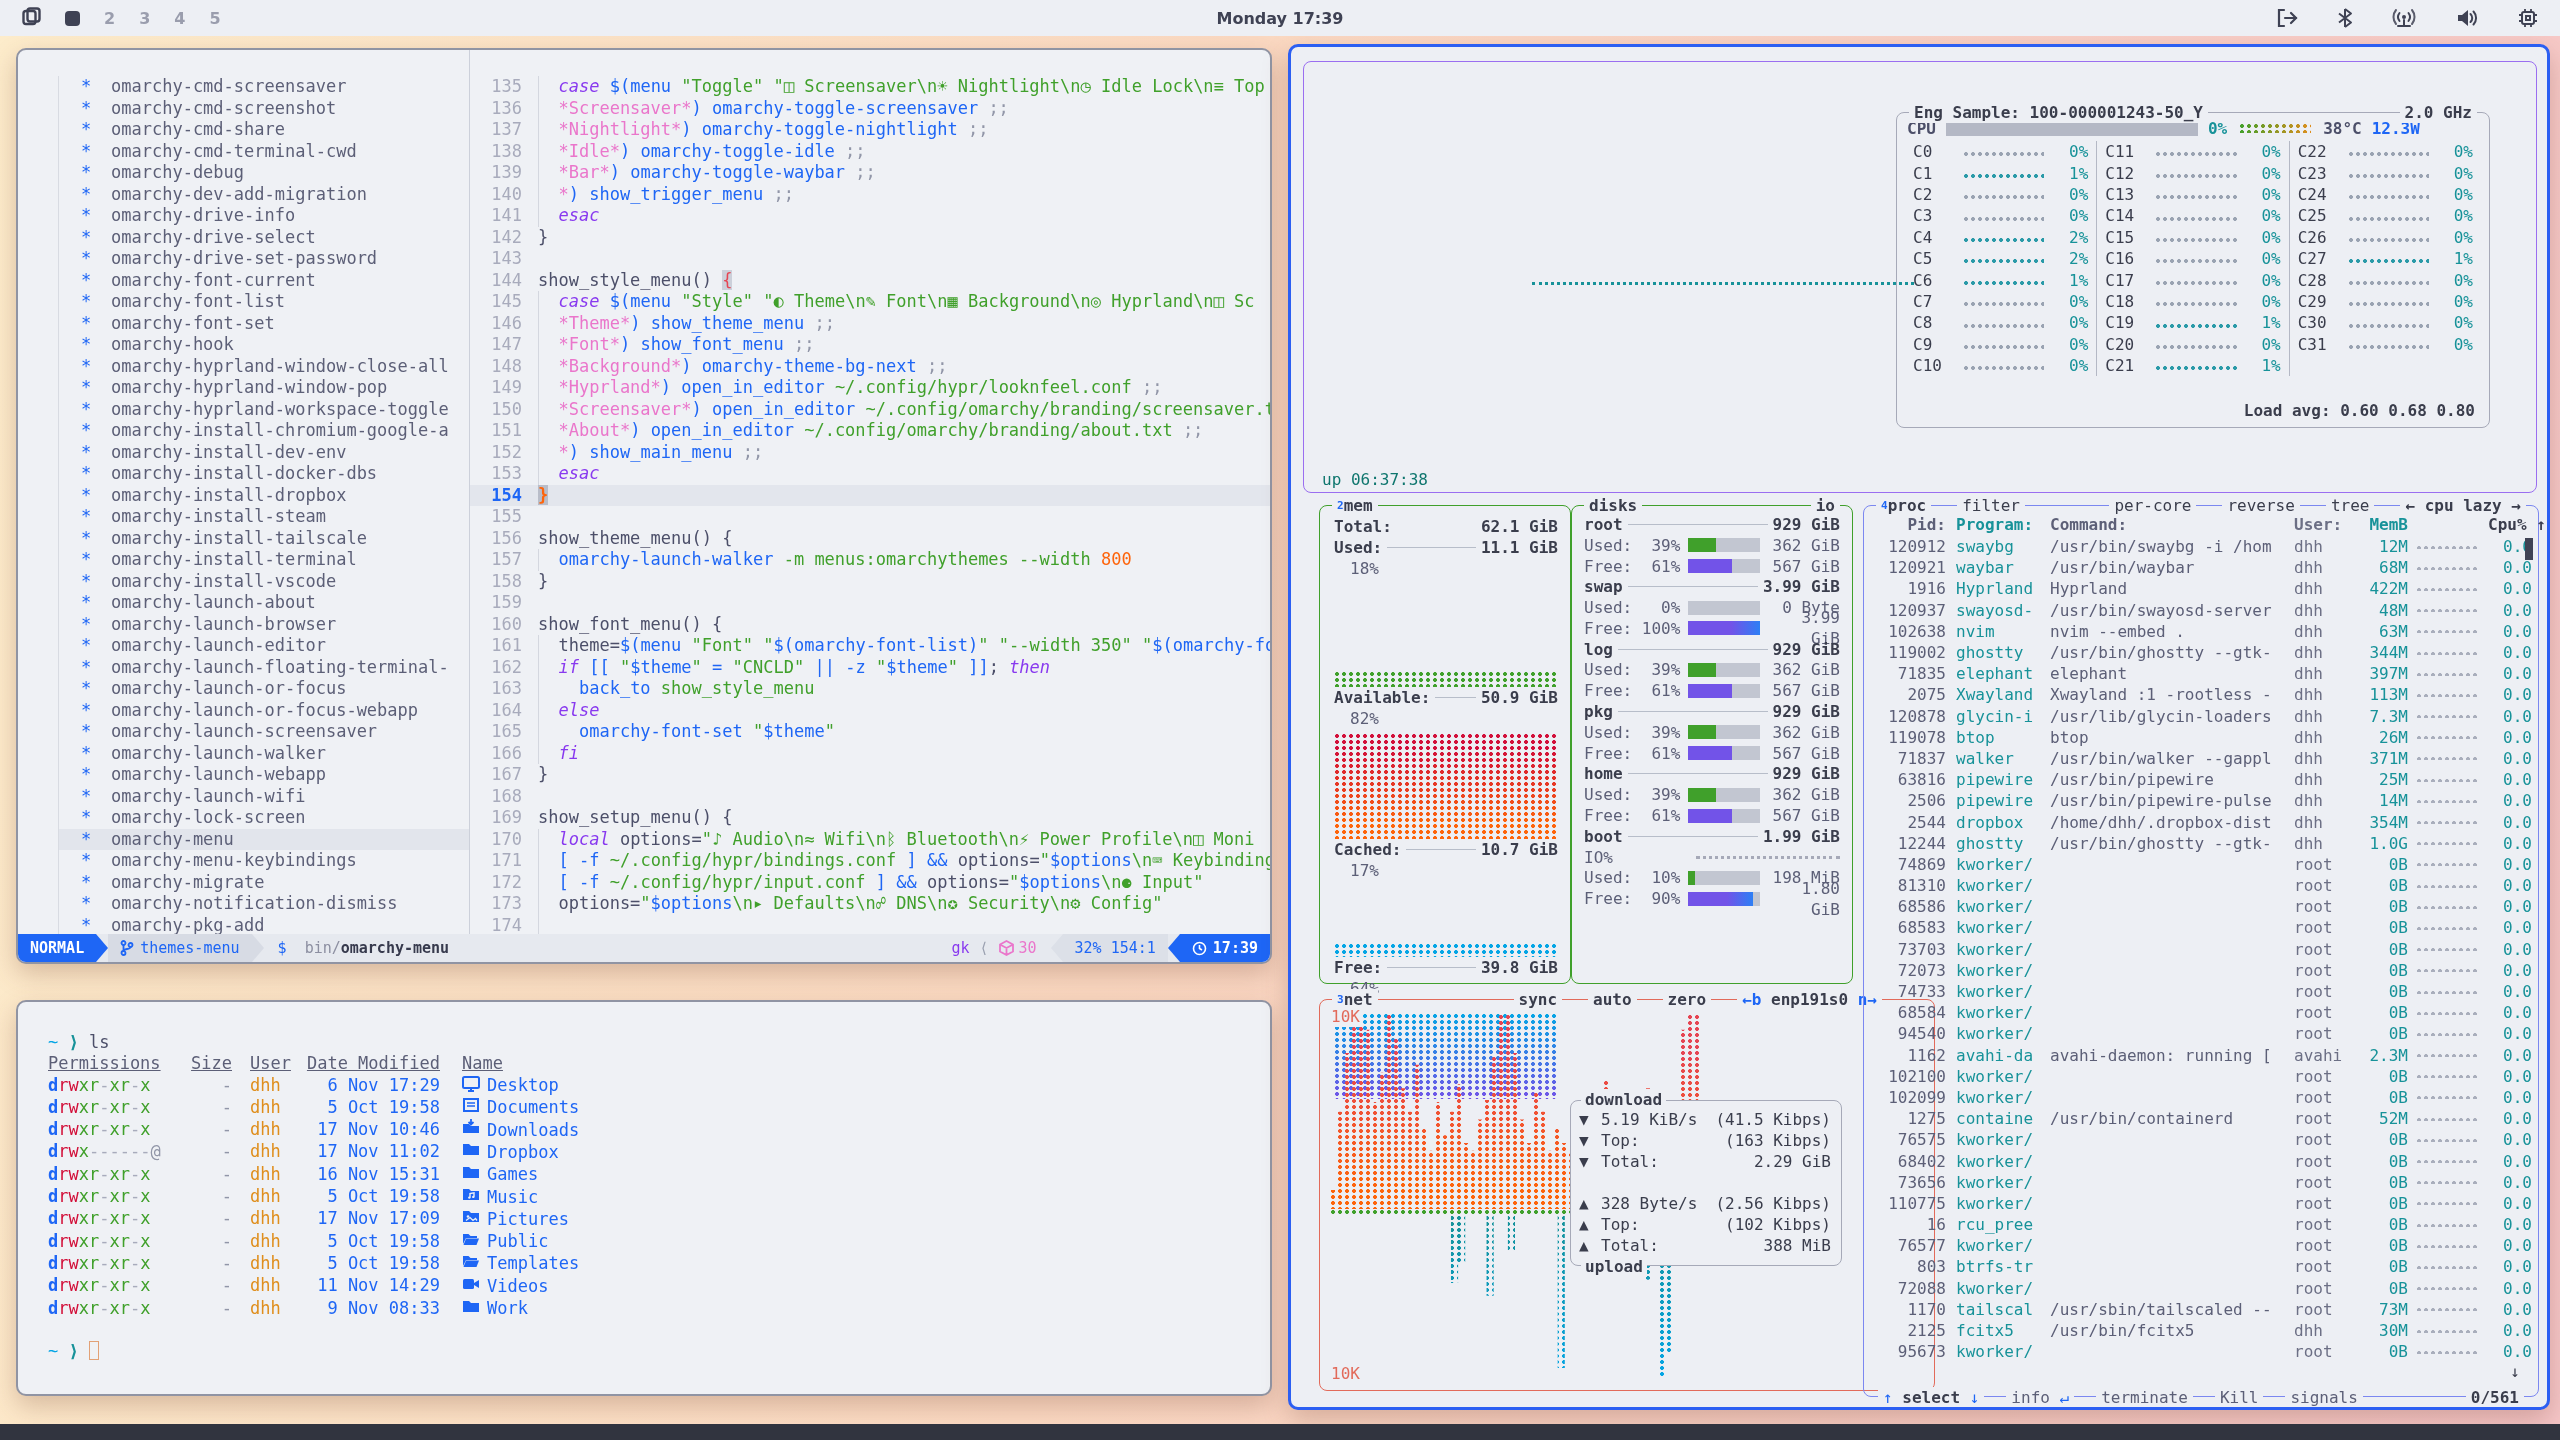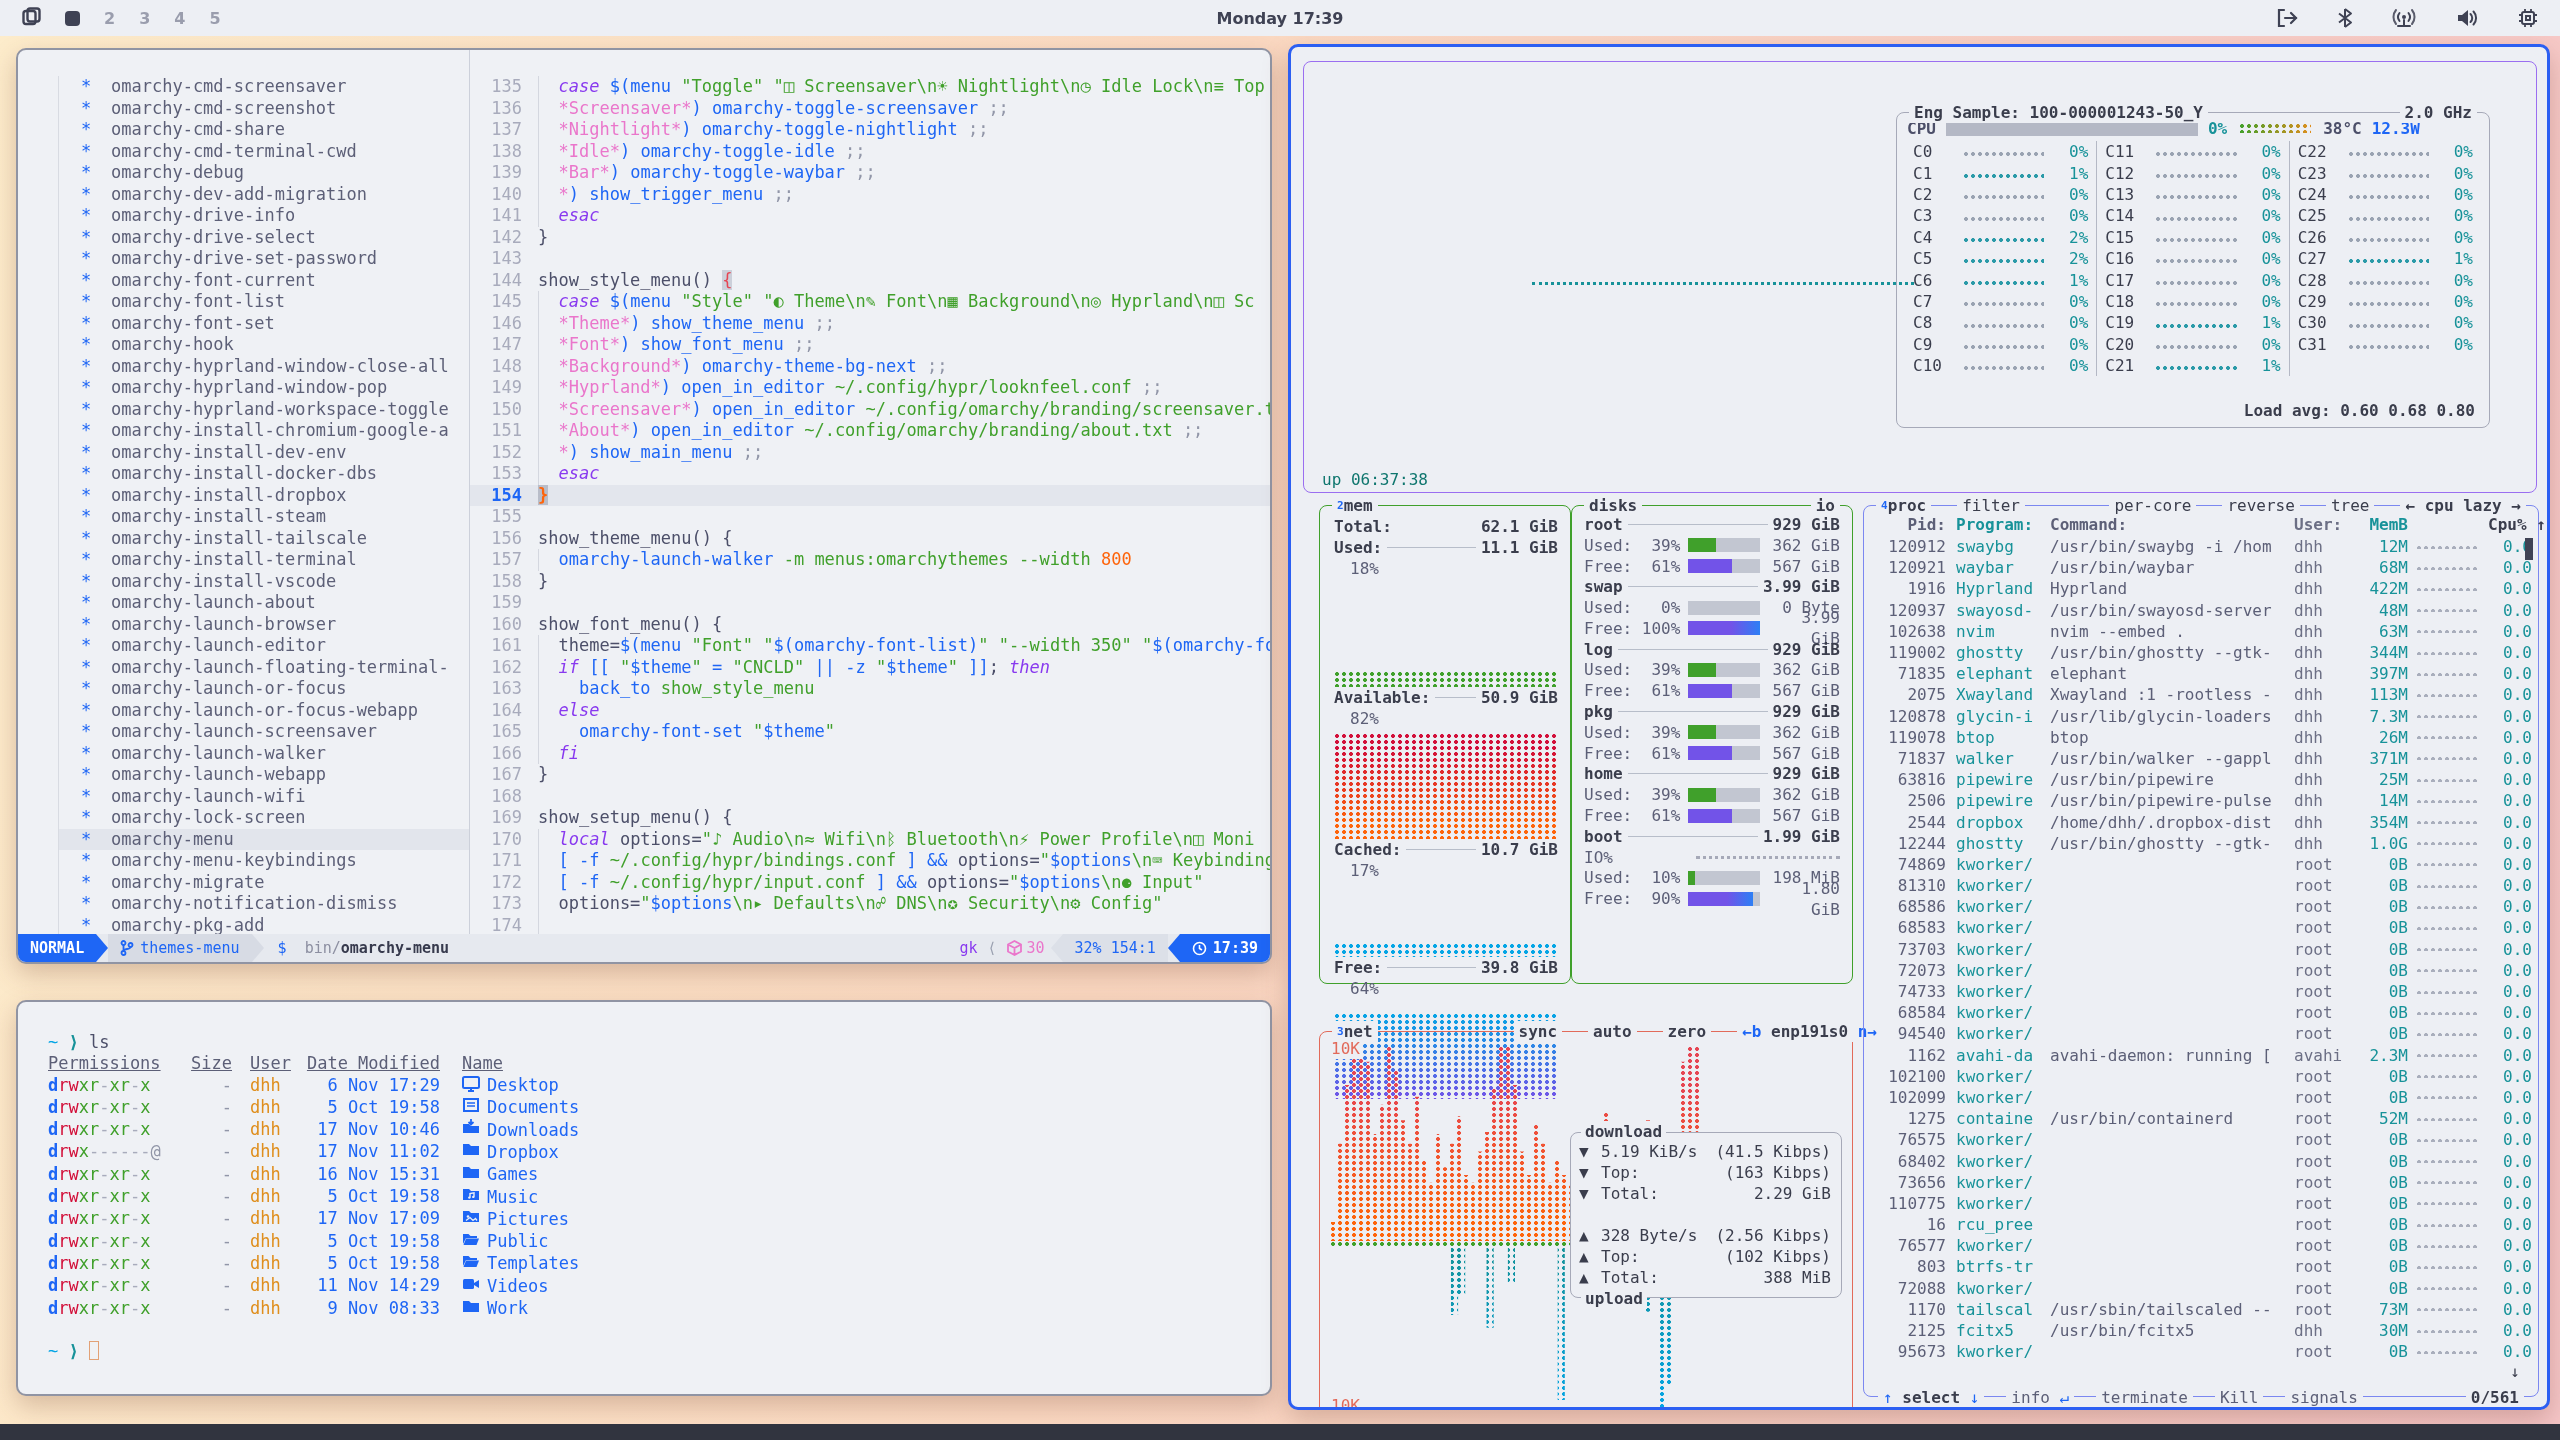--- a/index.html
+++ b/index.html
@@ -51,21 +51,21 @@
   .sl-seg{height:28px;display:flex;align-items:center;padding:0 12px}
   .sl-mode{background:var(--blue);color:#fff;font-weight:700}
   .arrow-r{width:0;height:0;border-top:14px solid transparent;border-bottom:14px solid transparent;border-left:12px solid}
   .arrow-l{width:0;height:0;border-top:14px solid transparent;border-bottom:14px solid transparent;border-right:12px solid}
   .sl-branch{background:#d7dbe4;color:var(--blue);gap:6px}
   .sl-file{color:var(--sub);padding:0 14px}
   .sl-file .d{color:var(--blue)} .sl-file .p{color:#8c8fa1} .sl-file .f{color:#373a4d;font-weight:700}
   .sl-right{margin-left:auto;display:flex;align-items:center;height:28px}
   .sl-gk{color:var(--purple);margin-right:10px}
   .sl-sep{color:#9aa0b0;margin-right:10px}
-  .sl-diag{color:var(--pink);display:flex;gap:5px;align-items:center;margin-right:6px}
+  .sl-diag{color:var(--pink);display:flex;gap:5px;align-items:center;margin-right:14px}
   .sl-pos{background:#dce0e8;color:var(--blue);height:28px;display:flex;align-items:center;padding:0 12px}
   .sl-time{background:var(--blue);color:#fff;font-weight:700;height:28px;display:flex;align-items:center;padding:0 12px;gap:6px}
   
   #term-body{padding:30px 0 0 30px;font:17px/21.3px var(--mono);white-space:pre;color:var(--txt)}
   .t-tilde{color:var(--cyan)} .t-chev{color:var(--teal);font-weight:700}
   .t-h{color:var(--sub);text-decoration:underline}
   .t-date,.t-name{color:var(--blue)} .t-user{color:#df8e1d} .t-size{color:var(--gray)}
   .p-d{color:var(--blue);font-weight:700}.p-r1{color:var(--red)}.p-w{color:var(--red)}.p-x{color:var(--green)}.p-r{color:var(--green)}.p-dash{color:#a8abbc}.p-at{color:var(--gray)}
   .t-row{display:flex}
   .t-perm{width:138px}.t-sizec{width:46px;text-align:right}.t-userc{width:62px;padding-left:18px}.t-datec{width:146px;text-align:right}.t-namec{display:flex;align-items:center;gap:7px;padding-left:22px}
@@ -109,21 +109,21 @@
   .drow .lbl{color:#3a3d4c;font-weight:700}
   .drow .line{flex:1;border-top:1px solid #b7bdc9;margin:0 5px}
   .drow .val{color:#3a3d4c;font-weight:700}
   .dbar-row{display:flex;align-items:center;height:20.8px;color:var(--sub)}
   .dbar-row .cap{width:104px;white-space:pre}
   .meter{width:72px;height:14px;background:#c2c6d1;margin-right:8px;position:relative;flex:none}
   .meter .fill{position:absolute;left:0;top:0;bottom:0}
   .dbar-row .dv{flex:1;text-align:right;color:var(--sub)}
   .io-lead{flex:1;border-top:3px dotted #a6a9b8;margin-left:8px}
   
-  #net-box{left:28px;top:984px;width:534px;height:392px;border-color:#e26a5a}
+  #net-box{left:28px;top:952px;width:616px;height:392px;border-color:#e26a5a}
   #net-graph{position:absolute;left:10px;top:14px;width:370px;bottom:14px}
   #net-down{position:absolute;left:0;top:0;width:100%;height:54%;background:linear-gradient(180deg,#e64553 20%,#fe640b 90%)}
   #net-base{position:absolute;left:0;top:54%;width:100%;height:6px;background:#40a02b}
   #net-up{position:absolute;left:0;top:calc(54% + 6px);width:100%;bottom:0;background:linear-gradient(180deg,#179299,#04a5e5)}
   .net-scale{position:absolute;color:#e26a5a;background:var(--btopbg);padding:0 3px;z-index:2}
   #net-info{left:250px;top:100px;width:272px;height:166px;border-color:#a6a9b8;border-width:1px;background:var(--btopbg);padding:8px 10px 0 8px;z-index:3}
   .ninfo-row{display:flex;height:21px;color:#3a3d4c}
   .ninfo-row .tri{width:22px}
   .ninfo-row .k{font-weight:400}
   .ninfo-row .v{margin-left:auto}

